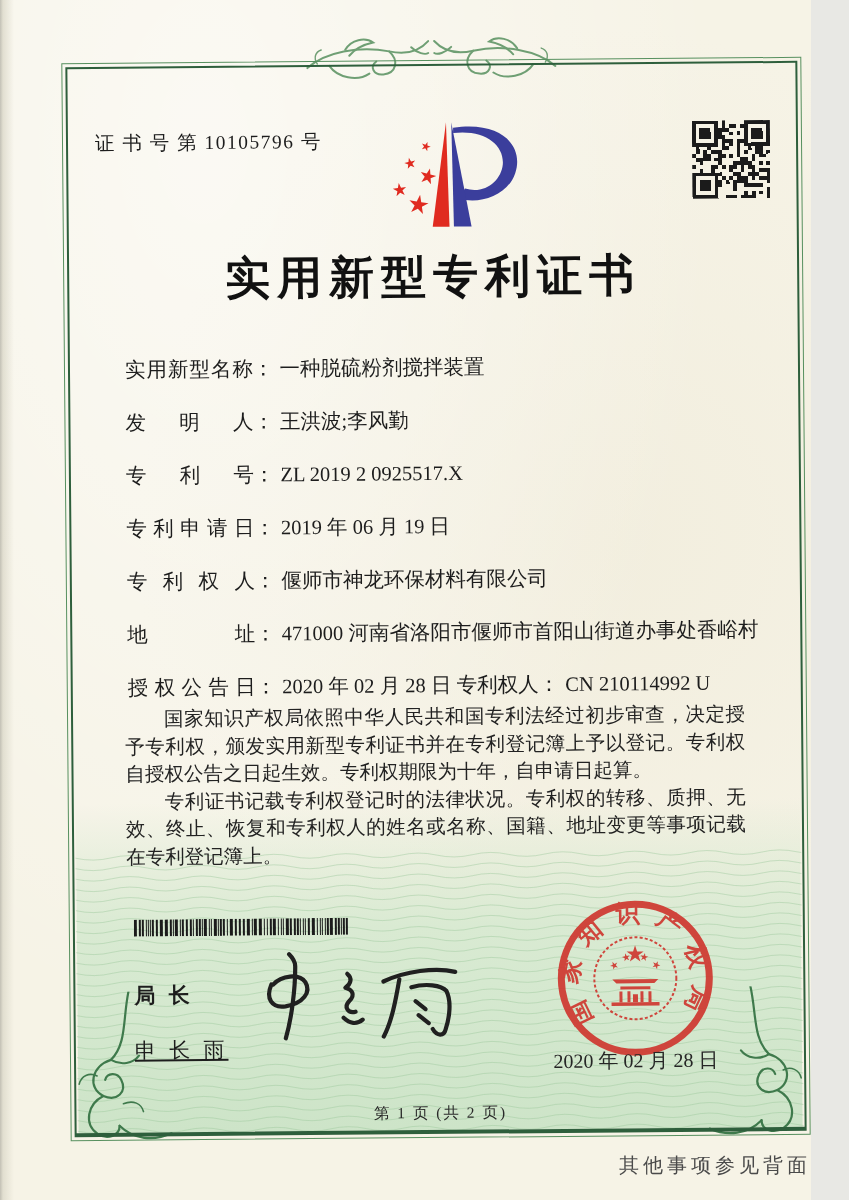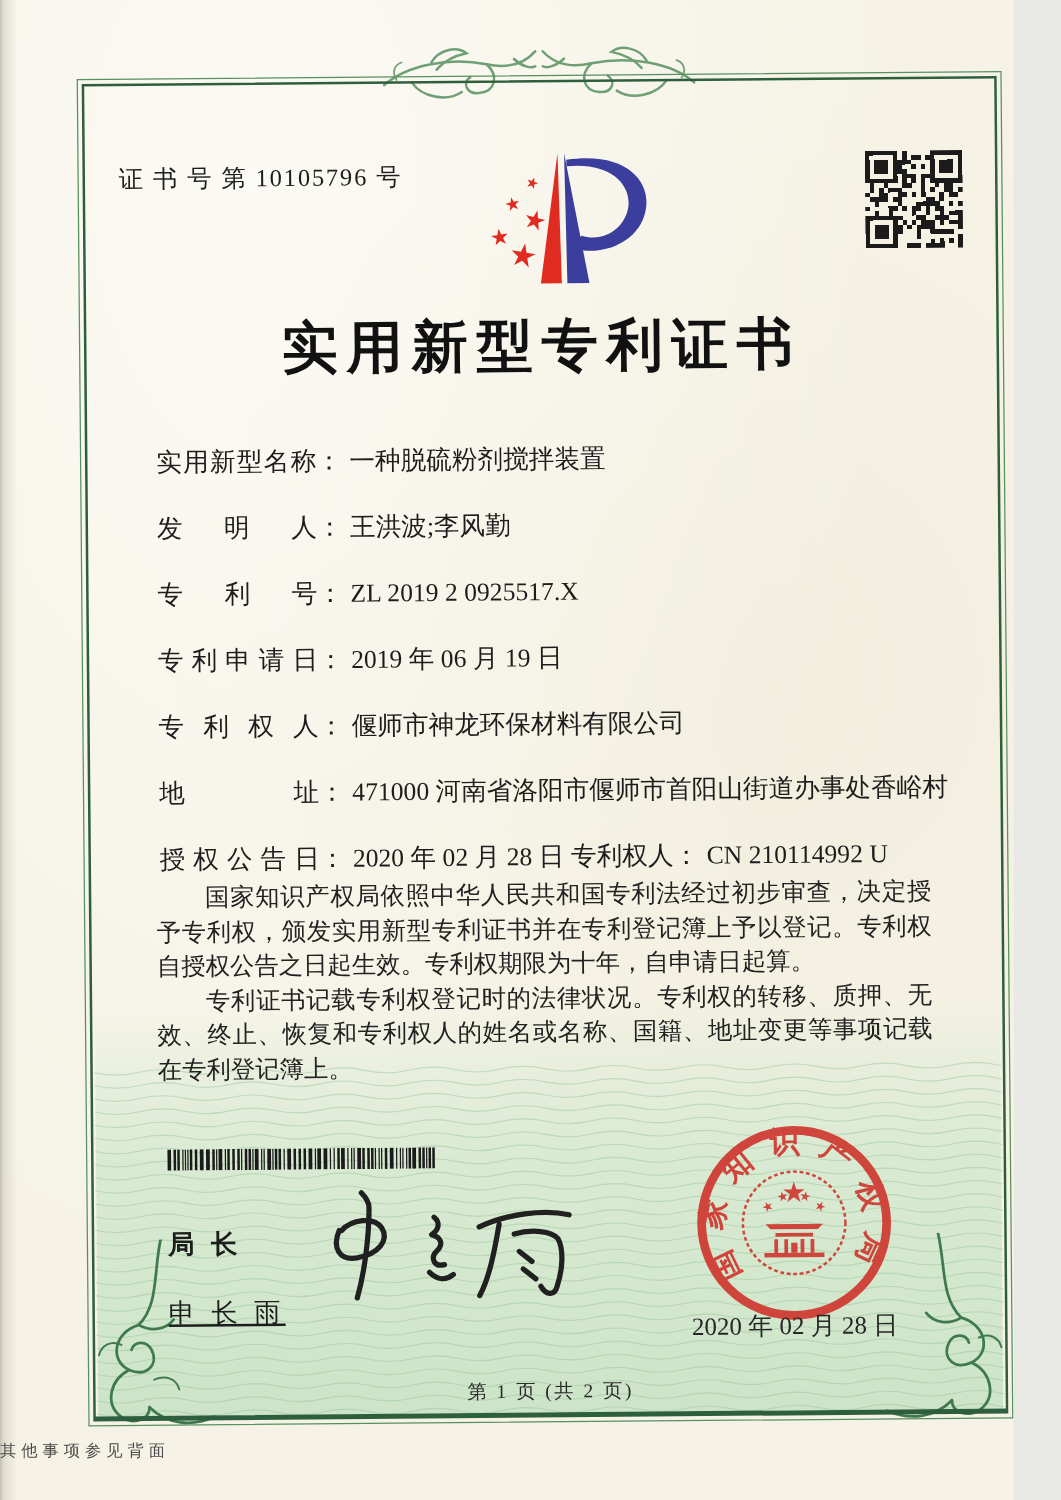--- a/index.html
+++ b/index.html
@@ -52,22 +52,22 @@
   
   .barcode{position:absolute;left:64px;top:856px;width:218px;height:17px;z-index:3;}
   .signer-title{position:absolute;left:64px;top:918px;font-size:21px;letter-spacing:4px;z-index:3;font-weight:bold;}
   .signer-name{position:absolute;left:64px;top:973px;font-size:21px;letter-spacing:4px;z-index:3;text-decoration:underline;}
   .sig{position:absolute;left:185px;top:878px;width:215px;height:118px;z-index:4;}
   .seal{position:absolute;left:475px;top:829px;width:180px;height:180px;z-index:4;opacity:.92;}
   .seal-date{position:absolute;left:455px;top:988px;width:220px;text-align:center;
     font-size:20px;color:#262626;z-index:4;}
   .pageinfo{position:absolute;left:0;top:1042px;width:100%;text-align:center;
     font-size:15.5px;letter-spacing:2px;z-index:3;color:#2a2a2a;}
-  .backnote{position:absolute;left:0;top:1152px;width:100%;text-align:left;
-    font-size:13px;letter-spacing:4px;color:#4a4a4a;}
+  .backnote{position:absolute;left:0;top:1152px;width:100%;text-align:right;
+    font-size:20px;letter-spacing:4px;color:#4a4a4a;}
   svg{display:block;}
 </style>
 </head>
 <body>
 
 <div class="page">
   <div class="scan-edge"></div>
 
   <div class="frame">
     <div class="green-zone"></div>

